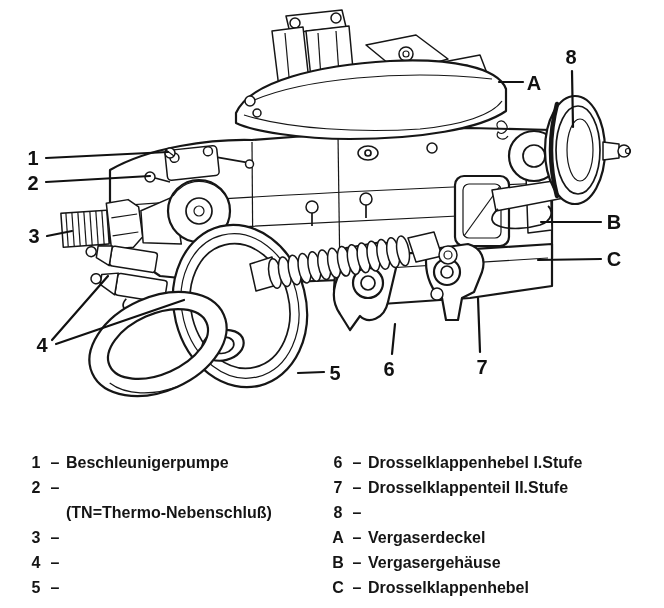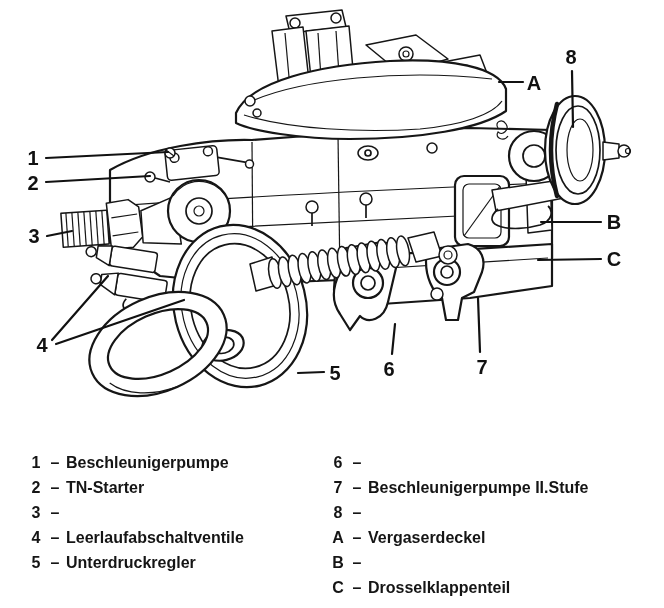--- a/index.html
+++ b/index.html
@@ -251,60 +251,64 @@
 <div class="legend">
   <div class="legend-col left">
     <div class="legend-row">
       <span class="num">1</span>
       <span class="dash">–</span>
       <span class="txt">Beschleunigerpumpe</span>
     </div>
     <div class="legend-row">
       <span class="num">2</span>
       <span class="dash">–</span>
-      <span class="txt">TN-Starter</span>
+    </div>
+    <div class="legend-row">
+      <span class="num"></span>
+      <span class="dash"></span>
+      <span class="txt">(TN=Thermo-Nebenschluß)</span>
     </div>
     <div class="legend-row">
       <span class="num">3</span>
       <span class="dash">–</span>
     </div>
     <div class="legend-row">
       <span class="num">4</span>
       <span class="dash">–</span>
-      <span class="txt">Leerlaufabschaltventile</span>
     </div>
     <div class="legend-row">
       <span class="num">5</span>
       <span class="dash">–</span>
-      <span class="txt">Unterdruckregler</span>
     </div>
   </div>
 
   <div class="legend-col right">
     <div class="legend-row">
       <span class="num">6</span>
       <span class="dash">–</span>
+      <span class="txt">Drosselklappenhebel I.Stufe</span>
     </div>
     <div class="legend-row">
       <span class="num">7</span>
       <span class="dash">–</span>
-      <span class="txt">Beschleunigerpumpe II.Stufe</span>
+      <span class="txt">Drosselklappenteil II.Stufe</span>
     </div>
     <div class="legend-row">
       <span class="num">8</span>
       <span class="dash">–</span>
     </div>
     <div class="legend-row">
       <span class="num">A</span>
       <span class="dash">–</span>
       <span class="txt">Vergaserdeckel</span>
     </div>
     <div class="legend-row">
       <span class="num">B</span>
       <span class="dash">–</span>
+      <span class="txt">Vergasergehäuse</span>
     </div>
     <div class="legend-row">
       <span class="num">C</span>
       <span class="dash">–</span>
-      <span class="txt">Drosselklappenteil</span>
+      <span class="txt">Drosselklappenhebel</span>
     </div>
   </div>
 </div>
 
 </body></html>

